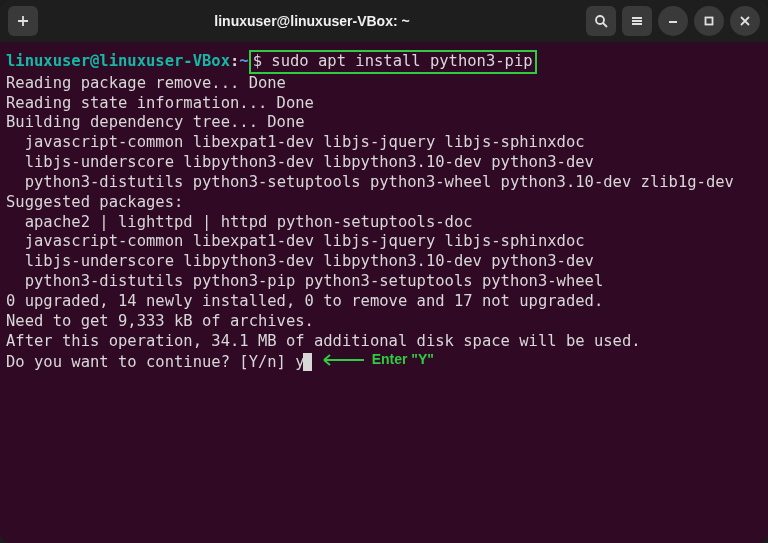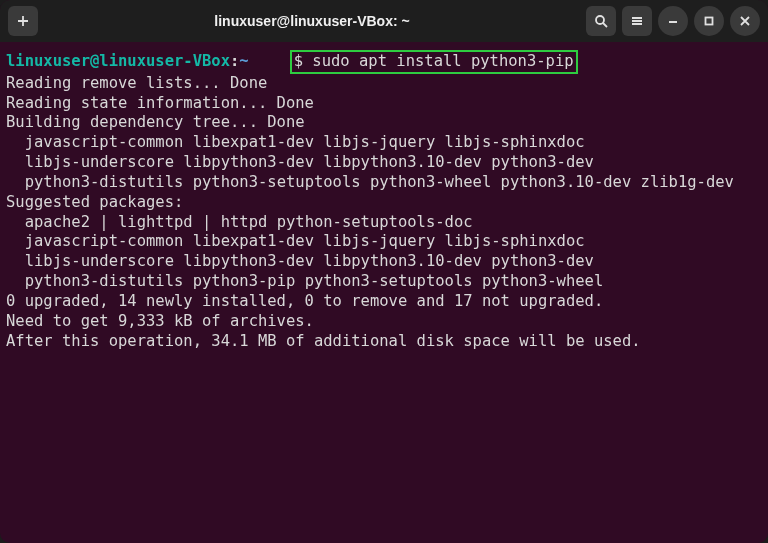--- a/index.html
+++ b/index.html
@@ -54,21 +54,20 @@
       line-height: 1.28;
       font-family: "DejaVu Sans Mono", "Liberation Mono", monospace;
     }
     .prompt-user { color: #14b8a6; font-weight: bold; }
     .prompt-colon { color: #d8d8d8; font-weight: bold; }
     .prompt-path { color: #5c9cd6; font-weight: bold; }
     .cmd-highlight {
       border: 2px solid #2ecc40;
       padding: 0 2px;
       display: inline-block;
-      margin-left: 41px;
     }
     .cursor {
       display: inline-block;
       width: 9px;
       height: 18px;
       background: #d8d8d8;
       vertical-align: text-bottom;
       margin-left: -2px;
     }
     .annotation {
@@ -128,28 +127,31 @@
       <div class="tb-btn round">
         <svg viewBox="0 0 14 14">
             <path d="M3 3l8 8M11 3l-8 8"></path>
           </svg>
       </div>
     </div>
   </div>
 
   <div class="terminal-body">
     <div class="line"><span class="prompt-user">linuxuser@linuxuser-VBox</span><span class="prompt-colon">:</span><span class="prompt-path">~</span><span class="cmd-highlight"><span>$ sudo apt install python3-pip</span></span></div>
-    <div class="line">Reading remove lists... Done</div>
+    <div class="line">Reading package remove... Done</div>
     <div class="line">Reading state information... Done</div>
     <div class="line">Building dependency tree... Done</div>
     <div class="line">  javascript-common libexpat1-dev libjs-jquery libjs-sphinxdoc</div>
     <div class="line">  libjs-underscore libpython3-dev libpython3.10-dev python3-dev</div>
     <div class="line">  python3-distutils python3-setuptools python3-wheel python3.10-dev zlib1g-dev</div>
     <div class="line">Suggested packages:</div>
     <div class="line">  apache2 | lighttpd | httpd python-setuptools-doc</div>
     <div class="line">  javascript-common libexpat1-dev libjs-jquery libjs-sphinxdoc</div>
     <div class="line">  libjs-underscore libpython3-dev libpython3.10-dev python3-dev</div>
     <div class="line">  python3-distutils python3-pip python3-setuptools python3-wheel</div>
     <div class="line">0 upgraded, 14 newly installed, 0 to remove and 17 not upgraded.</div>
     <div class="line">Need to get 9,333 kB of archives.</div>
     <div class="line">After this operation, 34.1 MB of additional disk space will be used.</div>
+    <div class="line"><span>Do you want to continue? [Y/n] </span><span>y</span><span class="cursor"></span><span class="annotation"><svg class="annotation-arrow" viewBox="0 0 44 14">
+            <path d="M44 7H4M4 7l6-5M4 7l6 5" stroke="#2ecc40" stroke-width="2" fill="none"></path>
+          </svg><span class="annotation-text">Enter "Y"</span></span></div>
   </div>
 </div>
 
 </body></html>

